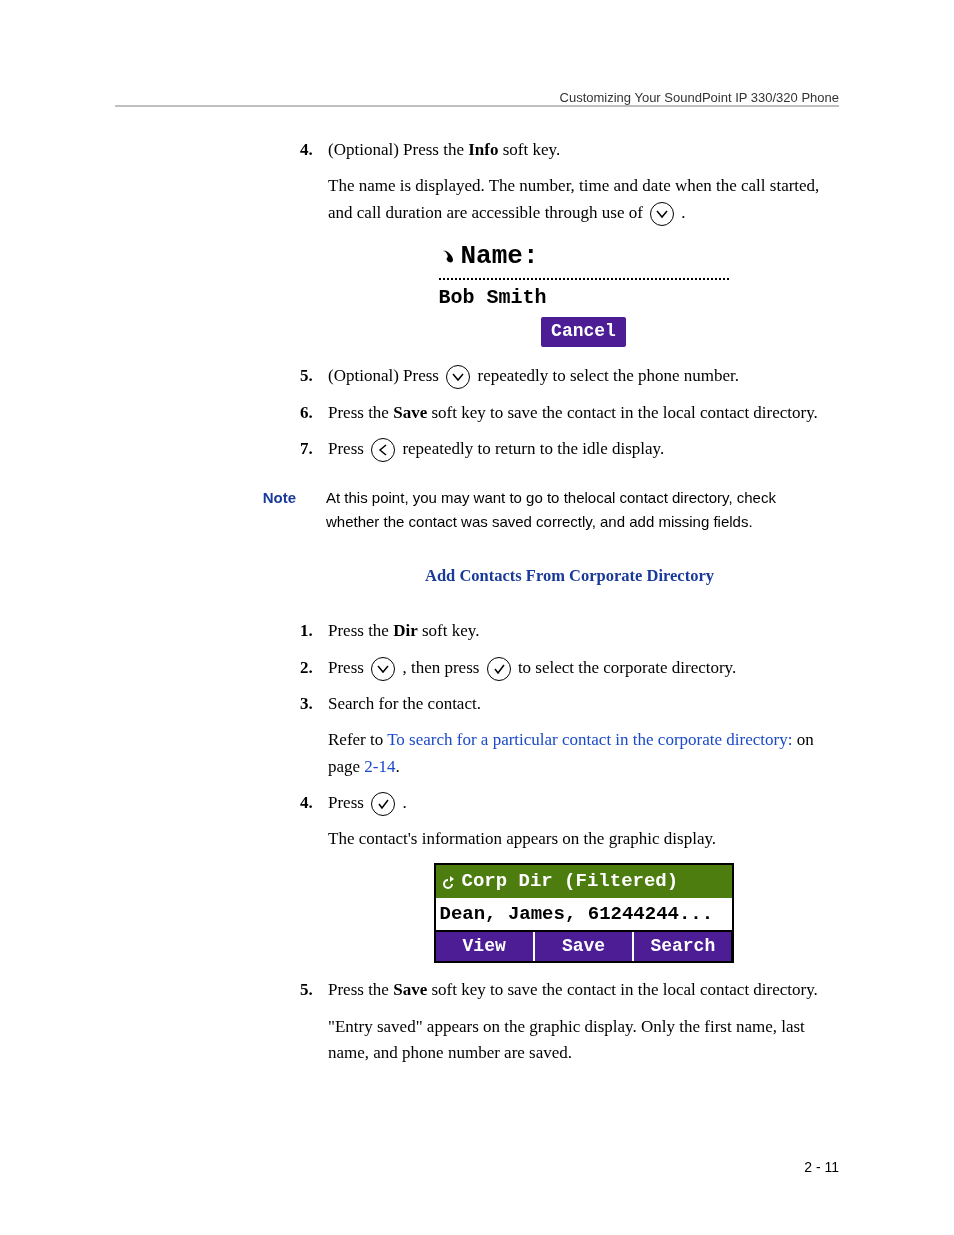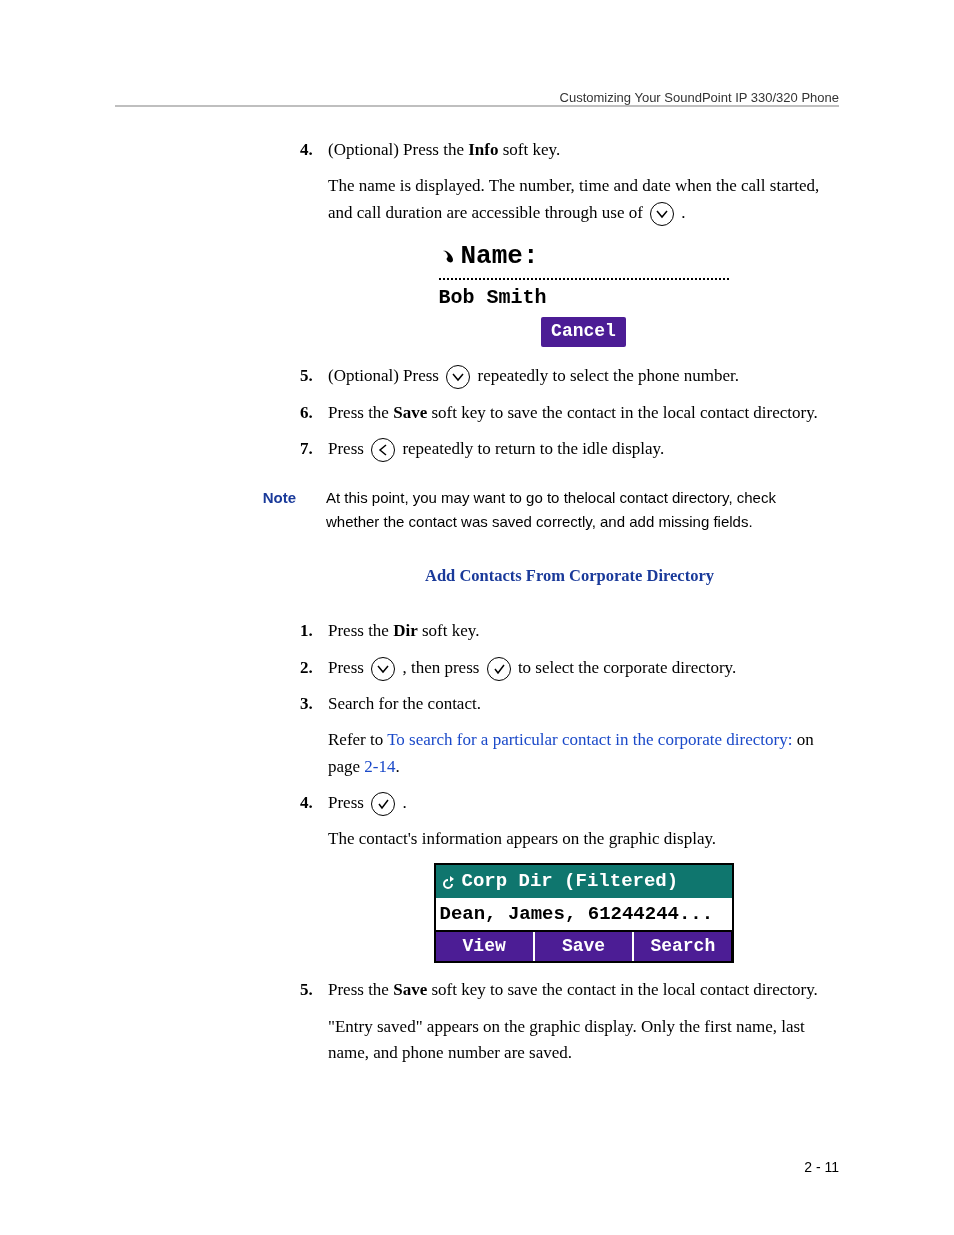--- a/index.html
+++ b/index.html
@@ -143,21 +143,21 @@
 
   
   .lcd2 {
     width: 296px;
     margin: 10px auto 14px auto;
     border: 2px solid #000;
     font-family: "Consolas","Courier New",monospace;
     font-weight: bold;
   }
   .lcd2 .top {
-    background: #0f766e; color: #fff;
+    background: #4d7c0f; color: #fff;
     display: flex; align-items: center;
     padding: 2px 4px; font-size: 19px;
   }
   .lcd2 .top .ref-ico { width:16px; height:16px; margin-right:6px; display:inline-block;}
   .lcd2 .midrow {
     font-size: 19px;
     padding: 2px 4px 0 4px;
     border-bottom: 2px solid #000;
   }
   .lcd2 .btnrow2 {

